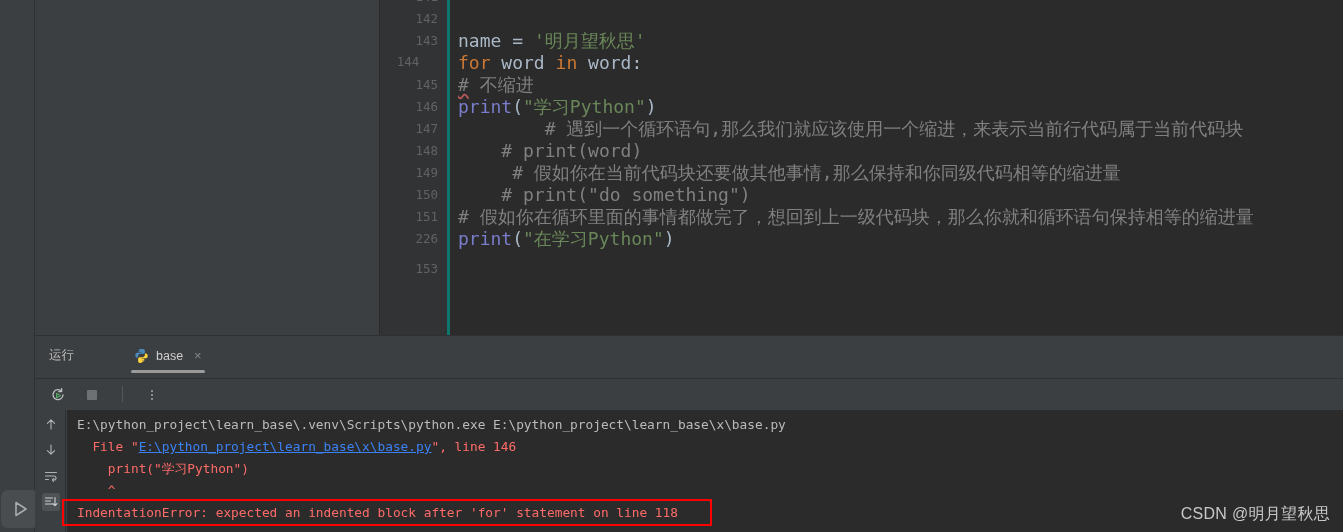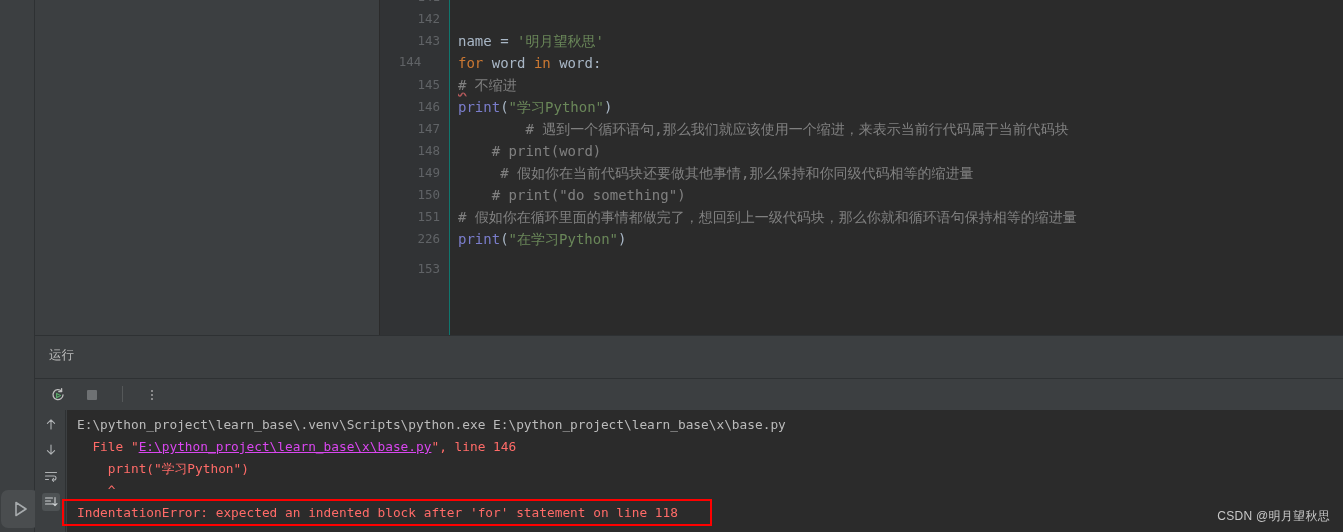--- a/index.html
+++ b/index.html
@@ -52,21 +52,21 @@
   .editor {
     position: absolute; left: 345px; top: 0;
     width: 963px; height: 335px;
     background: #2b2b2b;
     overflow: hidden;
   }
   .gutter {
     position: absolute; left: 0; top: 0;
     width: 70px; height: 335px;
     background: #313335;
-    border-right: 1px solid #0f766e;
+    border-right: 3px solid #0f766e;
     box-sizing: border-box;
   }
   .code-area {
     position: absolute; left: 71px; top: 0;
     right: 0; height: 335px;
   }
   .ln {
     position: absolute;
     right: 9px;
     width: 60px;
@@ -74,21 +74,21 @@
     font-family: "DejaVu Sans Mono", monospace;
     font-size: 12.5px;
     color: #606366;
     line-height: 22px;
   }
   .cl {
     position: absolute;
     left: 7px;
     white-space: pre;
     font-family: "DejaVu Sans Mono", monospace;
-    font-size: 14px;
+    font-size: 18px;
     line-height: 22px;
     color: #a9b7c6;
   }
   .k-kw    { color: #cc7832; }
   .k-str   { color: #6a8759; }
   .k-fn    { color: #7a7dcb; }
   .k-cmt   { color: #808080; }
   .k-pun   { color: #a9b7c6; }
   .k-var   { color: #a9b7c6; }
   .squig {
@@ -182,34 +182,34 @@
   .out {
     position: absolute;
     left: 10px;
     white-space: pre;
     font-family: "DejaVu Sans Mono", monospace;
     font-size: 12.8px;
     line-height: 22px;
   }
   .o-gray { color: #bbbbbb; }
   .o-red  { color: #ff6b68; }
-  .o-link { color: #d946ef; text-decoration: underline; }
+  .o-link { color: #3b82f6; text-decoration: underline; }
 
   .hl-box {
     position: absolute;
     left: 62px; top: 499px;
     width: 650px; height: 27px;
     border: 2px solid #ff0000;
     box-sizing: border-box;
     pointer-events: none;
   }
   .watermark {
     position: absolute;
     right: 13px; bottom: 7px;
-    font-size: 12px;
+    font-size: 16px;
     color: #c8c8c8;
     letter-spacing: .3px;
   }
 </style>
 </head>
 <body>
 
 <div class="app">
 
   <div class="left-strip">
@@ -257,20 +257,28 @@
             <div class="cl" style="top: 250px;"></div>
           </div>
       </div>
     </div>
   </div>
 
   <div class="bottom">
 
     <div class="tabbar">
       <div class="tw-title">运行</div>
+      <div class="tab">
+        <svg class="py-ico" viewBox="0 0 16 16">
+          <path d="M7.9 1.1c-1.5 0-2.9.3-2.9 1.8v1.6h3.1v.5H3.8C2.4 5 1.4 5.8 1.4 7.6c0 1.5.6 2.6 2 2.6h1v-1.7c0-1.3 1.1-2.3 2.4-2.3h3c1 0 1.8-.8 1.8-1.8V2.9c0-1-.9-1.7-1.9-1.8h-1.8zM6.4 2.3c.3 0 .6.3.6.6s-.3.6-.6.6-.6-.3-.6-.6.3-.6.6-.6z" fill="#4b8bbe"></path>
+          <path d="M8.1 14.9c1.5 0 2.9-.3 2.9-1.8v-1.6H7.9v-.5h4.3c1.4 0 2.4-.8 2.4-2.6 0-1.5-.6-2.6-2-2.6h-1v1.7c0 1.3-1.1 2.3-2.4 2.3h-3c-1 0-1.8.8-1.8 1.8v2.5c0 1 .9 1.7 1.9 1.8h1.8zM9.6 13.7c-.3 0-.6-.3-.6-.6s.3-.6.6-.6.6.3.6.6-.3.6-.6.6z" fill="#ffd43b"></path>
+        </svg>
+        <span class="tab-label">base</span>
+        <span class="tab-close">×</span>
+      </div>
     </div>
 
     <div class="console-toolbar">
       <div class="ct-btn" style="left:14px;">
         <svg width="16" height="16" viewBox="0 0 16 16">
           <path d="M11.6 4.2A5 5 0 1 0 13 8" fill="none" stroke="#c0c0c0" stroke-width="1.3" stroke-linecap="round"></path>
           <path d="M11.6 1.6v2.9H8.8" fill="none" stroke="#c0c0c0" stroke-width="1.3" stroke-linecap="round" stroke-linejoin="round"></path>
           <path d="M6.6 6.4 L10.4 8.6 L6.6 10.8 Z" fill="none" stroke="#59a869" stroke-width="1.2" stroke-linejoin="round"></path>
         </svg>
       </div>

